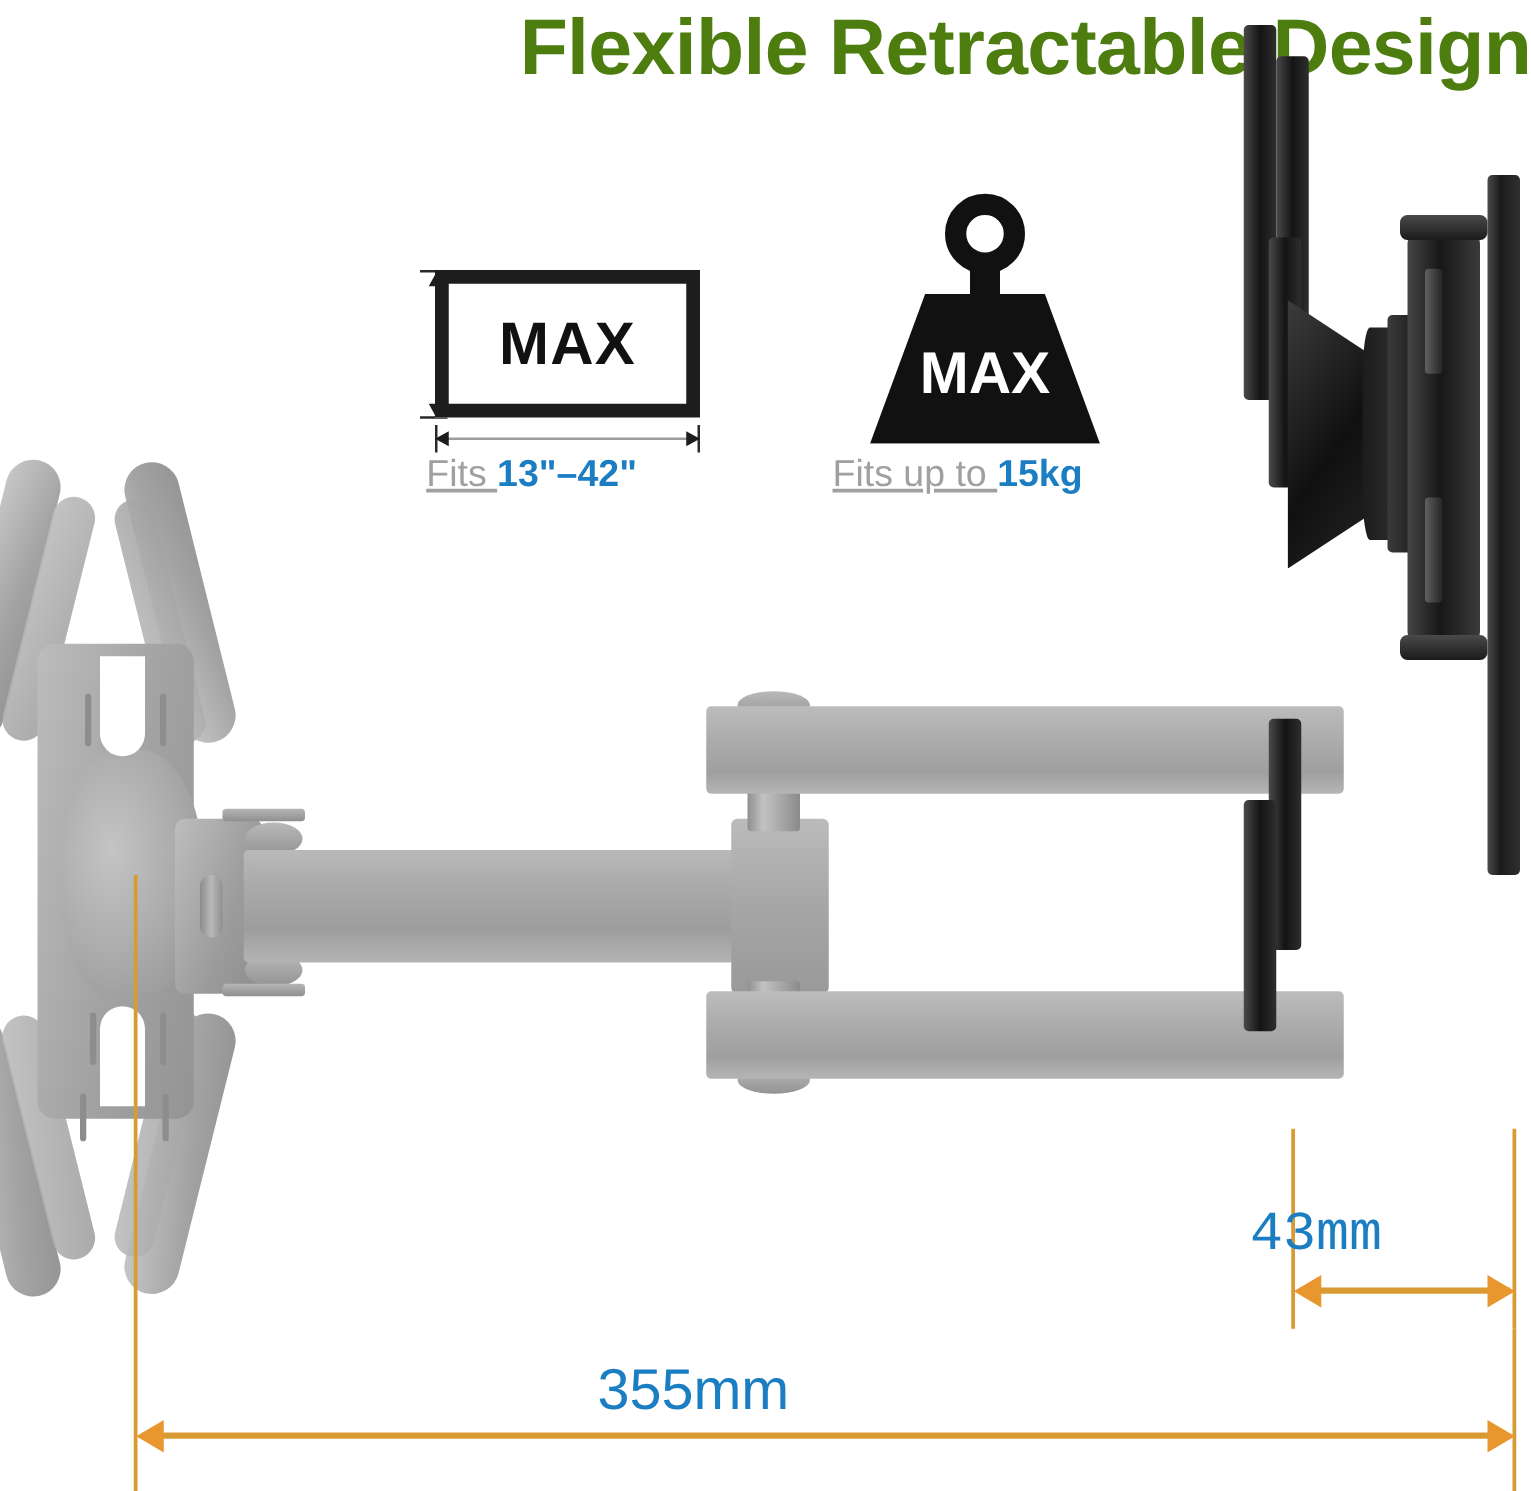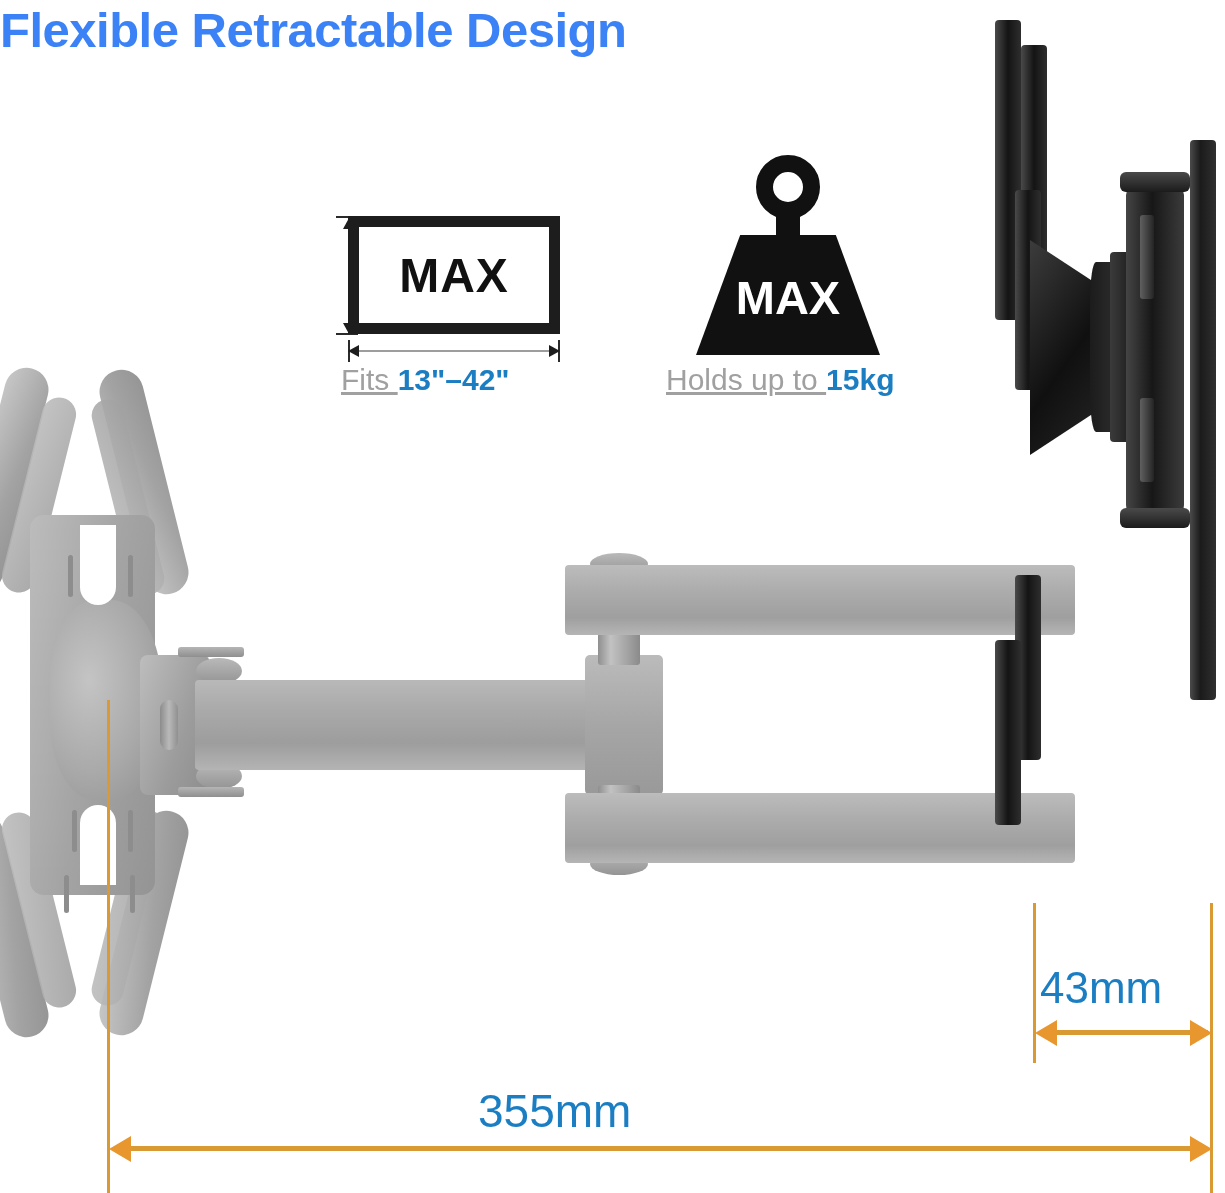--- a/index.html
+++ b/index.html
@@ -1,23 +1,23 @@
 <!DOCTYPE html>
 <html><head>
 <meta charset="utf-8">
 <style>
   html,body{margin:0;padding:0;background:#ffffff;}
   body{font-family:"Liberation Sans","DejaVu Sans",sans-serif;}
   #page{position:relative;width:1225px;height:1193px;background:#fff;overflow:hidden;}
 
   
   #title{
-    position:absolute;left:0;top:2px;width:1225px;text-align:left;
-    font-size:49px;font-weight:bold;letter-spacing:-0.5px;
-    color:#3b82f6;white-space:nowrap;
+    position:absolute;left:0;top:2px;width:1225px;text-align:right;
+    font-size:63px;font-weight:bold;letter-spacing:-0.5px;
+    color:#4d7c0f;white-space:nowrap;
   }
 
   
   .spec-block{position:absolute;}
 
   
   #screen-icon{position:absolute;left:348px;top:216px;width:212px;height:118px;
      border:11px solid #1d1d1d;background:#fff;box-sizing:border-box;}
   #screen-max{position:absolute;left:348px;top:216px;width:212px;height:118px;
      display:flex;align-items:center;justify-content:center;
@@ -101,21 +101,21 @@
   .blk-vert{position:absolute;width:30px;
      background:linear-gradient(to right,#4a4a4a 0%,#141414 50%,#2e2e2e 100%);border-radius:4px;}
 
   
   .guide{position:absolute;background:#d99a33;width:3px;}
   .dimline{position:absolute;background:#d99a33;height:5px;}
   .dimarrow{position:absolute;width:0;height:0;
      border-top:13px solid transparent;border-bottom:13px solid transparent;}
   .dimlabel{position:absolute;color:#1b7ec2;font-size:44px;white-space:nowrap;}
   #label-355{left:478px;top:1084px;font-size:46px;}
-  #label-43{left:1040px;top:963px;font-size:44px;}
+  #label-43{left:1000px;top:963px;font-size:44px;font-family:Liberation Mono, monospace;}
 </style>
 </head>
 <body>
 
 <div id="page">
 
   <div id="title">Flexible Retractable Design</div>
 
   <div class="spec-block">
     <div id="scr-v-tick-top"></div>
@@ -136,21 +136,21 @@
     <div class="caption" id="cap-screen"><span class="cap-gray">Fits </span><span class="cap-blue">13"–42"</span></div>
   </div>
 
   <div class="spec-block">
     <div id="weight-icon">
       <div id="weight-ring"></div>
       <div id="weight-neck"></div>
       <div id="weight-body"></div>
       <div id="weight-max">MAX</div>
     </div>
-    <div class="caption" id="cap-weight"><span class="cap-gray">Holds up to </span><span class="cap-blue">15kg</span></div>
+    <div class="caption" id="cap-weight"><span class="cap-gray">Fits up to </span><span class="cap-blue">15kg</span></div>
   </div>
 
   <div id="product">
 
     <div id="vesa">
 
       <div class="vesa-arm" style="left:-18px;top:10px;width:44px;height:230px;transform:rotate(14deg);
                   background:linear-gradient(100deg,#c8c8c8,#a3a3a3 60%,#949494);"></div>
       <div class="vesa-arm" style="left:22px;top:40px;width:34px;height:200px;transform:rotate(14deg);
                   background:linear-gradient(100deg,#bdbdbd,#a0a0a0);opacity:.9;"></div>

